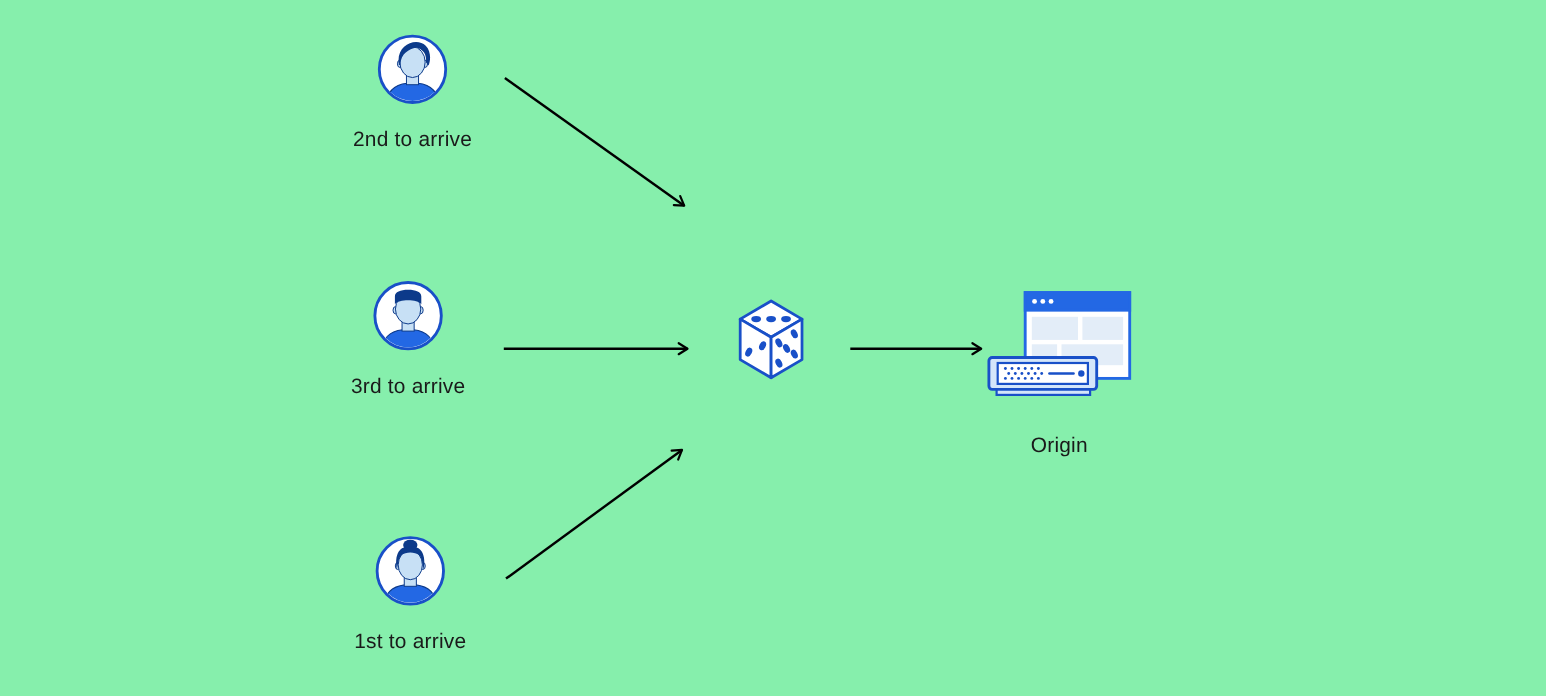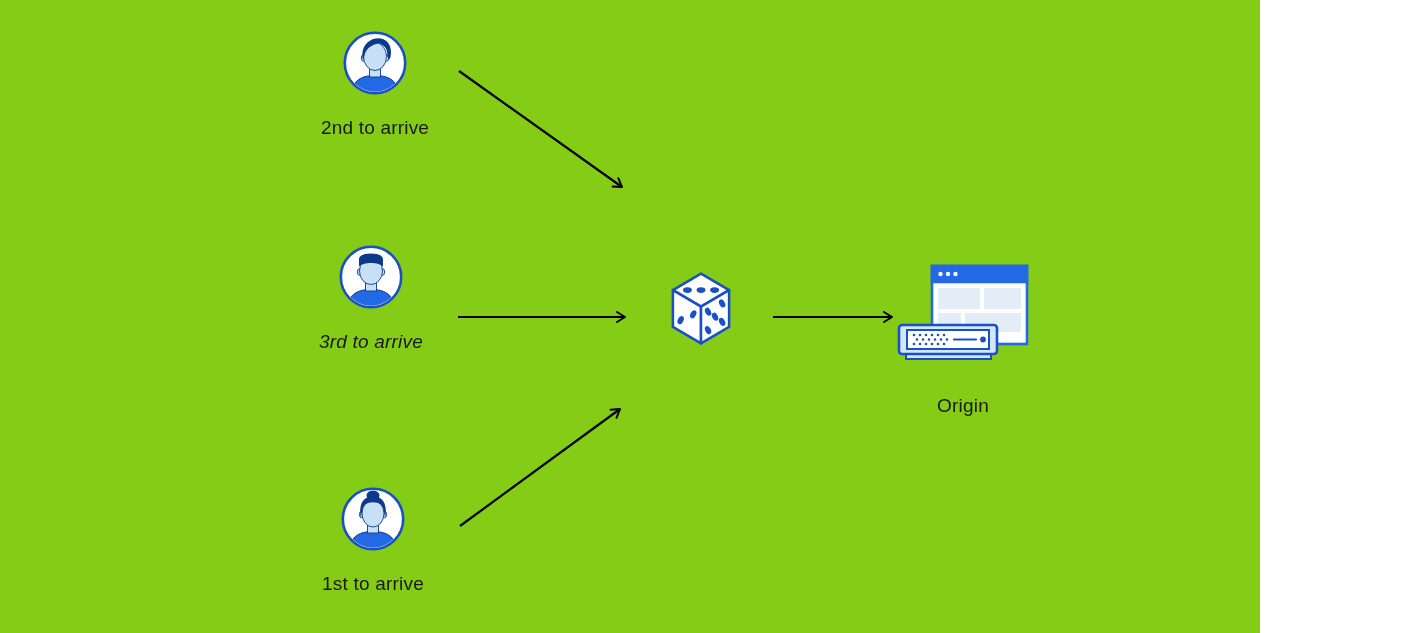--- a/index.html
+++ b/index.html
@@ -1,20 +1,20 @@
 <!DOCTYPE html>
 <html><head>
 <meta charset="utf-8">
 <style>
   html, body { margin: 0; padding: 0; background: #ffffff; }
   .canvas {
     position: relative;
-    width: 1260px;
+    width: 1405px;
     height: 633px;
-    background: #84cc16;
+    background: #86efac;
     overflow: hidden;
     font-family: "Liberation Sans", sans-serif;
   }
   .arrow-layer {
     position: absolute;
     left: 0; top: 0;
     width: 1405px; height: 633px;
   }
   .node {
     position: absolute;
@@ -66,21 +66,21 @@
           <ellipse cx="20.6" cy="27" rx="2.3" ry="3.3" fill="#c7e0f5" stroke="#0c3a8a" stroke-width="0.9"></ellipse>
           <ellipse cx="43.4" cy="27" rx="2.3" ry="3.3" fill="#c7e0f5" stroke="#0c3a8a" stroke-width="0.9"></ellipse>
           <ellipse cx="32" cy="25.5" rx="11.5" ry="14" fill="#c7e0f5" stroke="#0c3a8a" stroke-width="0.9"></ellipse>
           <path d="M19.6,28 C16.5,9 36,2.5 44,10.5 C49,15.5 48.6,24 46.6,28.5 L44.2,25.5 C45.2,17.5 41,13.8 35.5,12.2 C28.5,14 21.8,17 20.8,28 Z" fill="#0c3a8a"></path>
         </g>
       </svg>
     </span>
     <div class="node-label">2nd to arrive</div>
   </div>
 
-  <div class="node" style="left:291px; top:245px; width:160px;font-style:italic;">
+  <div class="node" style="left:291px; top:255px; width:160px;">
     <span class="icon-wrap">
       <svg width="64" height="64" viewBox="0 0 64 64">
         <defs>
             <clipPath id="clipB">
               <circle cx="32" cy="32" r="28.8"></circle>
             </clipPath>
           </defs>
         <circle cx="32" cy="32" r="30.2" fill="#ffffff" stroke="#1950c8" stroke-width="2.6"></circle>
         <g clip-path="url(#clipB)">
           <path d="M7,66 C9,48 20,44.5 32,44.5 C44,44.5 55,48 57,66 Z" fill="#2368e4" stroke="#0c3a8a" stroke-width="1"></path>

